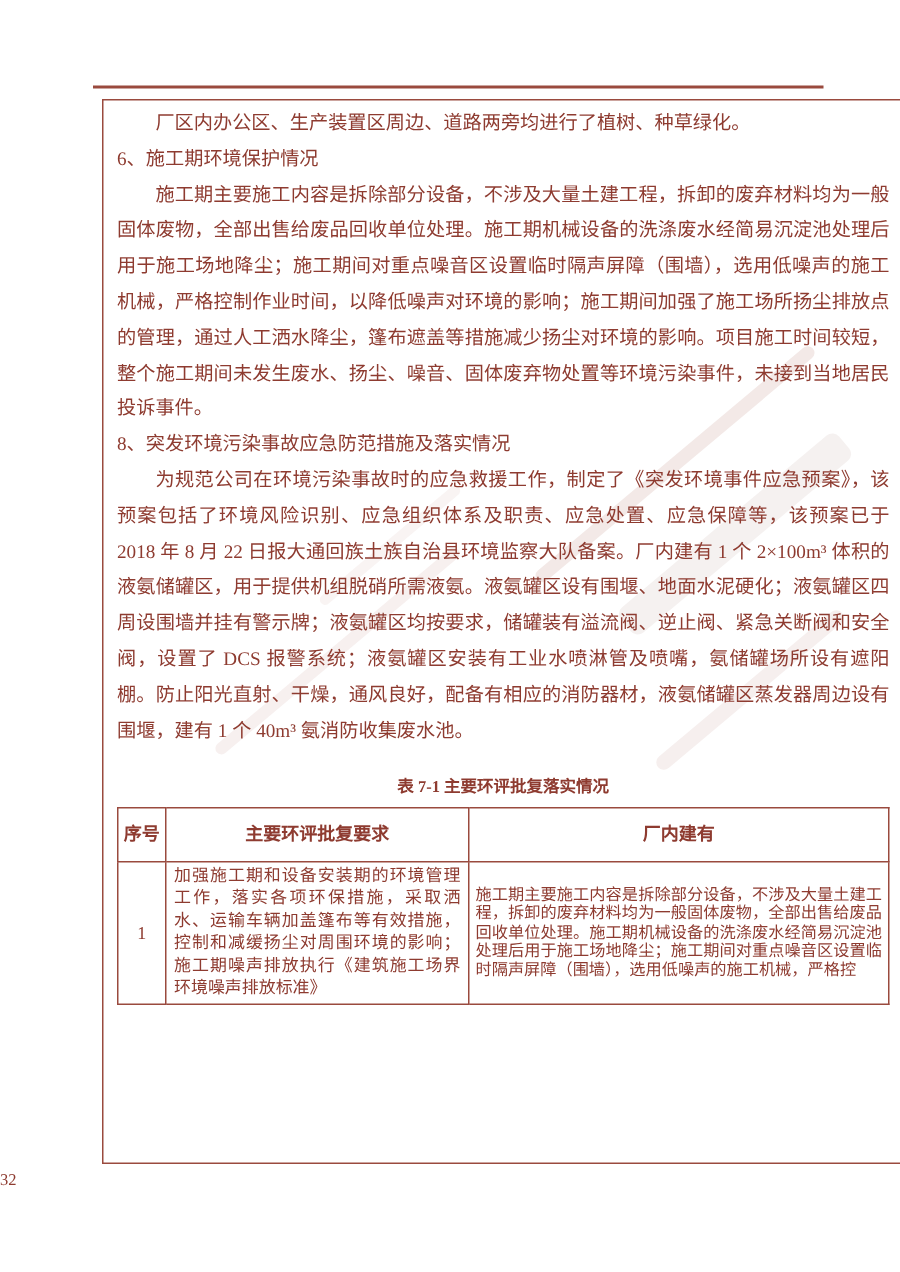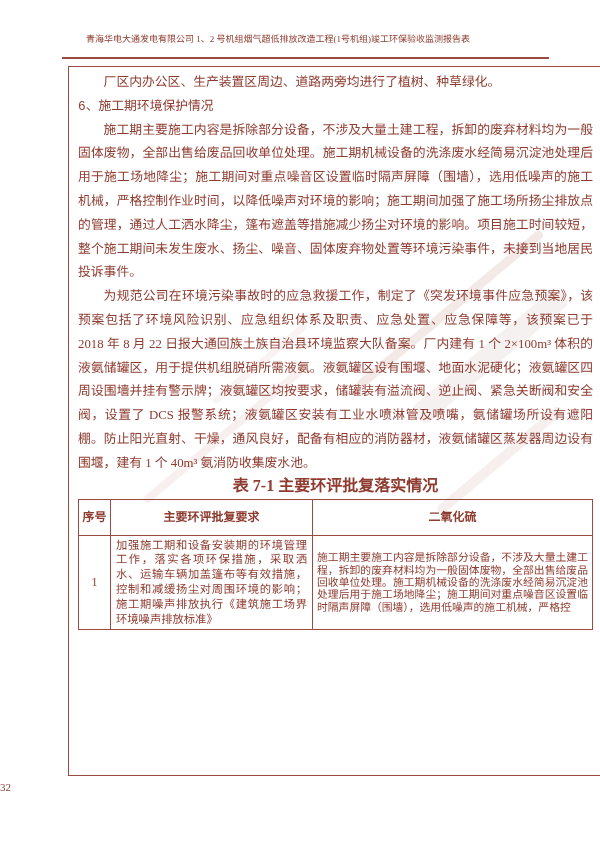--- a/index.html
+++ b/index.html
@@ -31,27 +31,27 @@
   
   .content-box{
     position:absolute;left:68px;top:66px;width:535px;height:710px;
     border:1.6px solid var(--ink-border);
     padding:4px 9px 0 9px;
     overflow:hidden;
     background:transparent;
   }
   .body-text{font-size:12.8px;line-height:23.8px;text-align:justify;}
   .para{ text-indent:2em; }
-  .sec-heading{ text-indent:0;font-family:Liberation Mono, monospace; }
+  .sec-heading{ text-indent:0; }
   .sec2-heading{
     font-weight:bold;font-size:13.2px;line-height:23.8px;margin-top:3px;
   }
   .table-caption{
-    font-weight:bold;font-size:16px;line-height:20px;
-    text-align:center;margin-top:0;margin-bottom:3px;
+    font-weight:bold;font-size:11px;line-height:20px;
+    text-align:center;margin-top:16px;margin-bottom:3px;
   }
 
   table.review{
     width:100%;border-collapse:collapse;table-layout:fixed;
   }
   table.review th, table.review td{
     border:1.4px solid var(--ink-border);
     vertical-align:middle;
     color:var(--ink);
     margin-top:44px;
@@ -98,47 +98,47 @@
 <div class="page">
 
   <div class="watermark">
     <div class="wm-bar b1"></div>
     <div class="wm-bar b2"></div>
     <div class="wm-bar b3"></div>
     <div class="wm-bar b4"></div>
     <div class="wm-bar b5"></div>
   </div>
 
-  <div class="doc-header">青海华电大通发电有限公司 1、2 号机组烟气超低排放改造工程(1号机组)竣工环保验收监测报告表</div>
 
   <div class="header-rule"></div>
 
   <div class="content-box">
     <div class="body-text para">厂区内办公区、生产装置区周边、道路两旁均进行了植树、种草绿化。</div>
 
     <div class="body-text sec-heading">6、施工期环境保护情况</div>
     <div class="body-text para">施工期主要施工内容是拆除部分设备，不涉及大量土建工程，拆卸的废弃材料均为一般固体废物，全部出售给废品回收单位处理。施工期机械设备的洗涤废水经简易沉淀池处理后用于施工场地降尘；施工期间对重点噪音区设置临时隔声屏障（围墙），选用低噪声的施工机械，严格控制作业时间，以降低噪声对环境的影响；施工期间加强了施工场所扬尘排放点的管理，通过人工洒水降尘，篷布遮盖等措施减少扬尘对环境的影响。项目施工时间较短，整个施工期间未发生废水、扬尘、噪音、固体废弃物处置等环境污染事件，未接到当地居民投诉事件。</div>
 
 
+    <div class="body-text sec-heading">8、突发环境污染事故应急防范措施及落实情况</div>
     <div class="body-text para">为规范公司在环境污染事故时的应急救援工作，制定了《突发环境事件应急预案》，该预案包括了环境风险识别、应急组织体系及职责、应急处置、应急保障等，该预案已于 2018 年 8 月 22 日报大通回族土族自治县环境监察大队备案。厂内建有 1 个 2×100m³ 体积的液氨储罐区，用于提供机组脱硝所需液氨。液氨罐区设有围堰、地面水泥硬化；液氨罐区四周设围墙并挂有警示牌；液氨罐区均按要求，储罐装有溢流阀、逆止阀、紧急关断阀和安全阀，设置了 DCS 报警系统；液氨罐区安装有工业水喷淋管及喷嘴，氨储罐场所设有遮阳棚。防止阳光直射、干燥，通风良好，配备有相应的消防器材，液氨储罐区蒸发器周边设有围堰，建有 1 个 40m³ 氨消防收集废水池。</div>
 
 
     <div class="table-caption">表 7-1  主要环评批复落实情况</div>
 
     <table class="review">
       <colgroup>
         <col class="c-no">
           <col class="c-req">
           <col class="c-impl">
       </colgroup>
       <thead>
         <tr>
           <th>序号</th>
           <th>主要环评批复要求</th>
-          <th>二氧化硫</th>
+          <th>厂内建有</th>
         </tr>
       </thead>
       <tbody>
         <tr>
           <td class="cell-no">1</td>
           <td class="cell-req">加强施工期和设备安装期的环境管理工作，落实各项环保措施，采取洒水、运输车辆加盖篷布等有效措施，控制和减缓扬尘对周围环境的影响；施工期噪声排放执行《建筑施工场界环境噪声排放标准》</td>
           <td class="cell-impl">施工期主要施工内容是拆除部分设备，不涉及大量土建工程，拆卸的废弃材料均为一般固体废物，全部出售给废品回收单位处理。施工期机械设备的洗涤废水经简易沉淀池处理后用于施工场地降尘；施工期间对重点噪音区设置临时隔声屏障（围墙），选用低噪声的施工机械，严格控</td>
         </tr>
       </tbody>
     </table>

